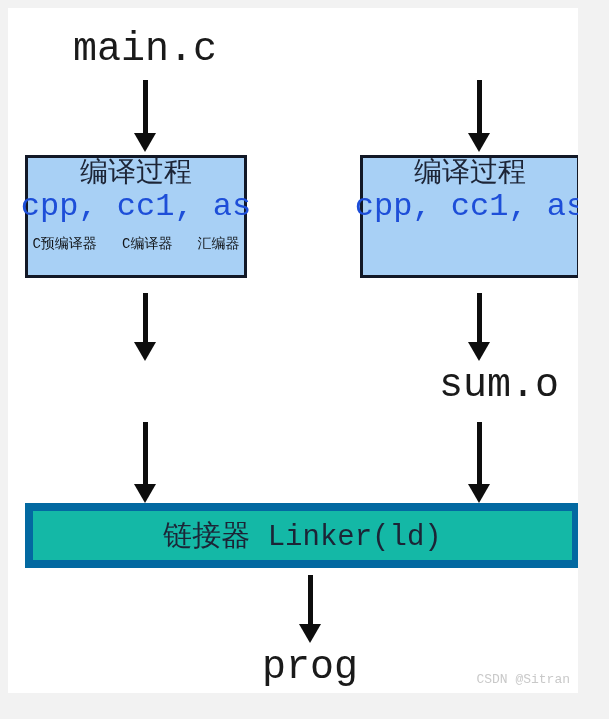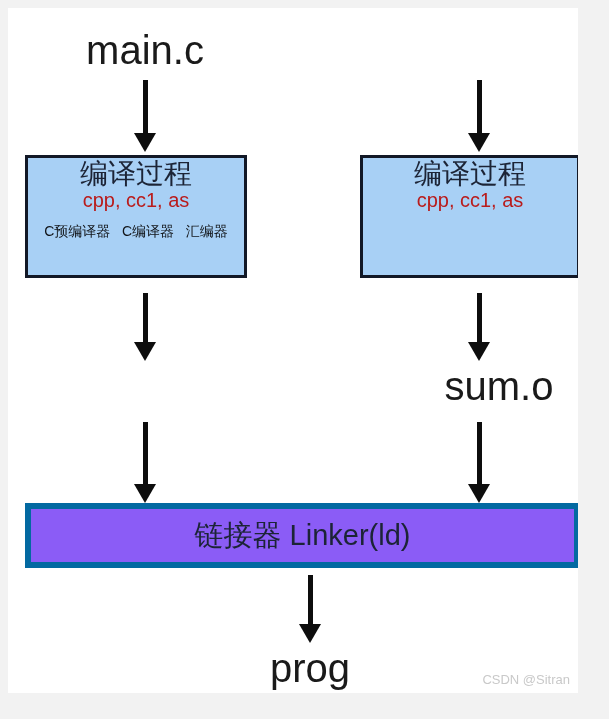--- a/index.html
+++ b/index.html
@@ -11,20 +11,21 @@
     width: 609px;
     height: 719px;
     font-family: "Liberation Sans", "DejaVu Sans", sans-serif;
     overflow: hidden;
   }
   #root {
     position: relative;
     width: 609px;
     height: 719px;
     background: #f2f2f2;
+    font-family: Liberation Mono, monospace;
   }
   
   #canvas {
     position: absolute;
     left: 8px;
     top: 8px;
     width: 570px;
     height: 685px;
     background: #ffffff;
     overflow: hidden;
@@ -53,36 +54,36 @@
     align-items: center;
     justify-content: flex-start;
   }
   .pbox .line-cn {
     color: #1c2436;
     font-size: 28px;
     line-height: 1.12;
     white-space: nowrap;
   }
   .pbox .line-en {
-    color: #b91c1c;
-    font-size: 20px;
+    color: #1d4ed8;
+    font-size: 32px;
     line-height: 1.12;
     white-space: nowrap;
   }
   .pbox .line-note {
     color: #111418;
     font-size: 14px;
     line-height: 1.1;
     white-space: pre;
     margin-top: 12px;
   }
   .linkerbox {
     position: absolute;
-    background: #8b5cf6;
-    border: 6px solid #0369a1;
+    background: #14b8a6;
+    border: 8px solid #0369a1;
     box-sizing: border-box;
     display: flex;
     align-items: center;
     justify-content: center;
   }
   .linkerbox .line-en {
     color: #1c2436;
     font-size: 29px;
     white-space: nowrap;
   }

